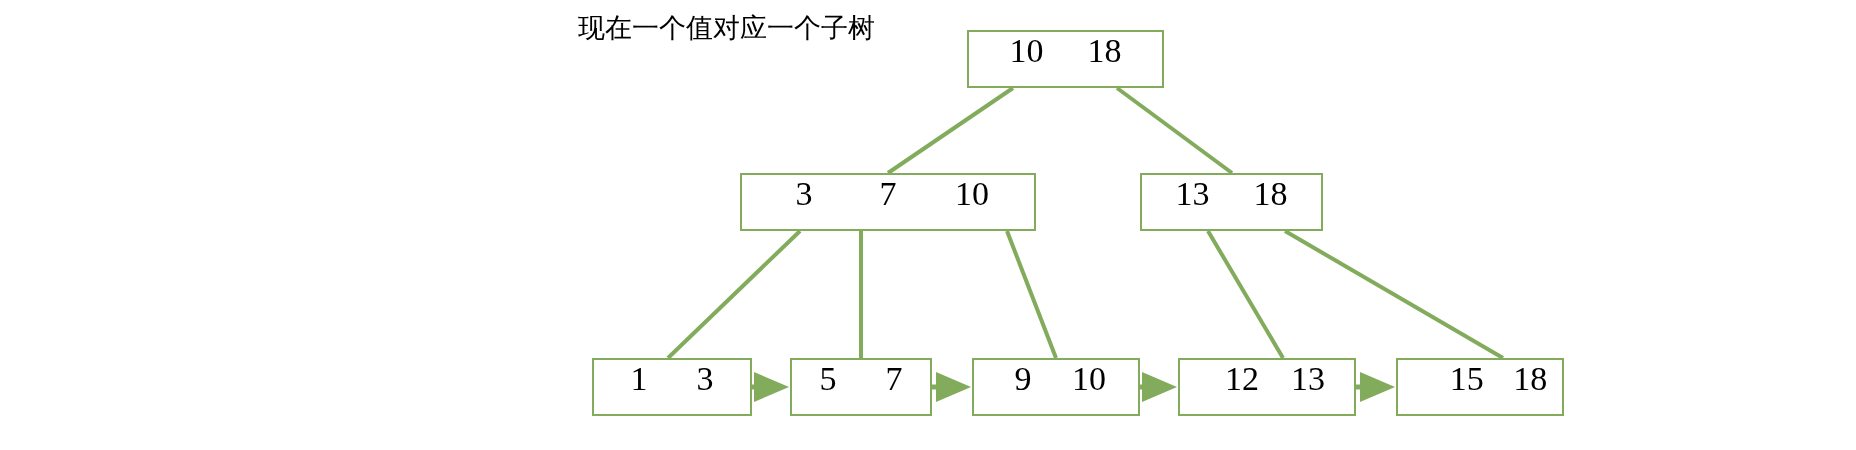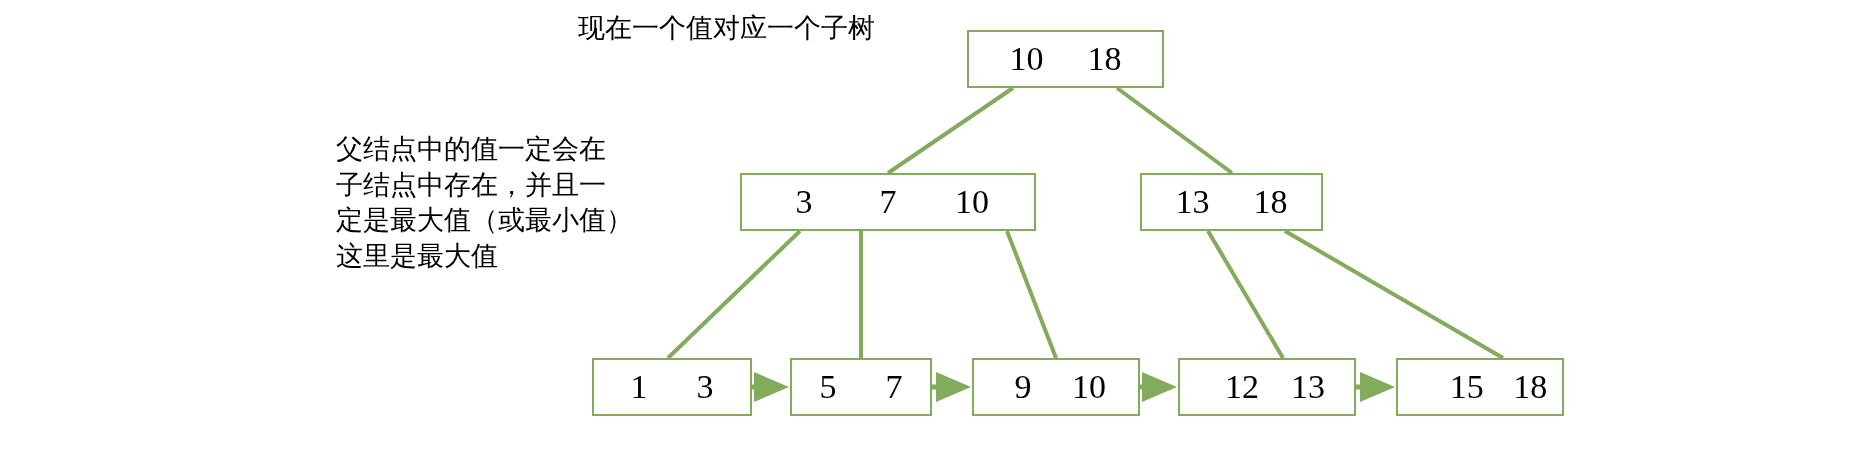--- a/index.html
+++ b/index.html
@@ -53,21 +53,21 @@
     pointer-events: none;
   }
 
   
   .node {
     position: absolute;
     box-sizing: border-box;
     border: 2.5px solid #82ab5c;
     background: #ffffff;
     display: flex;
-    align-items: center;
+    align-items: flex-start;
     justify-content: center;
     color: #000000;
     font-family: "Liberation Serif", "DejaVu Serif", serif;
     font-size: 34px;
     z-index: 3;
   }
   .node .cell {
     display: inline-block;
     text-align: center;
   }
@@ -86,24 +86,20 @@
   .node.inner-r .cell { width: 78px; }
   .node.leaf    .cell { width: 66px; }
 </style>
 </head>
 <body>
 
 <div id="canvas">
 
   <div class="annotation" id="note-top">现在一个值对应一个子树</div>
 
-  <div class="annotation" id="note-mid">父结点中的值一定会在
-子结点中存在，并且一
-定是最大值（或最小值）
-这里是最大值</div>
 
 
   <svg id="links" viewBox="0 0 1856 450" width="1856" height="450">
     <defs>
       <marker id="arrow-head" markerWidth="7" markerHeight="7" refX="5.6" refY="3" orient="auto" markerUnits="strokeWidth">
         <path d="M0,0 L7,3 L0,6 Z" fill="#82ab5c"></path>
       </marker>
     </defs>
 
     <g stroke="#82ab5c" stroke-width="4" fill="none" stroke-linecap="butt">

